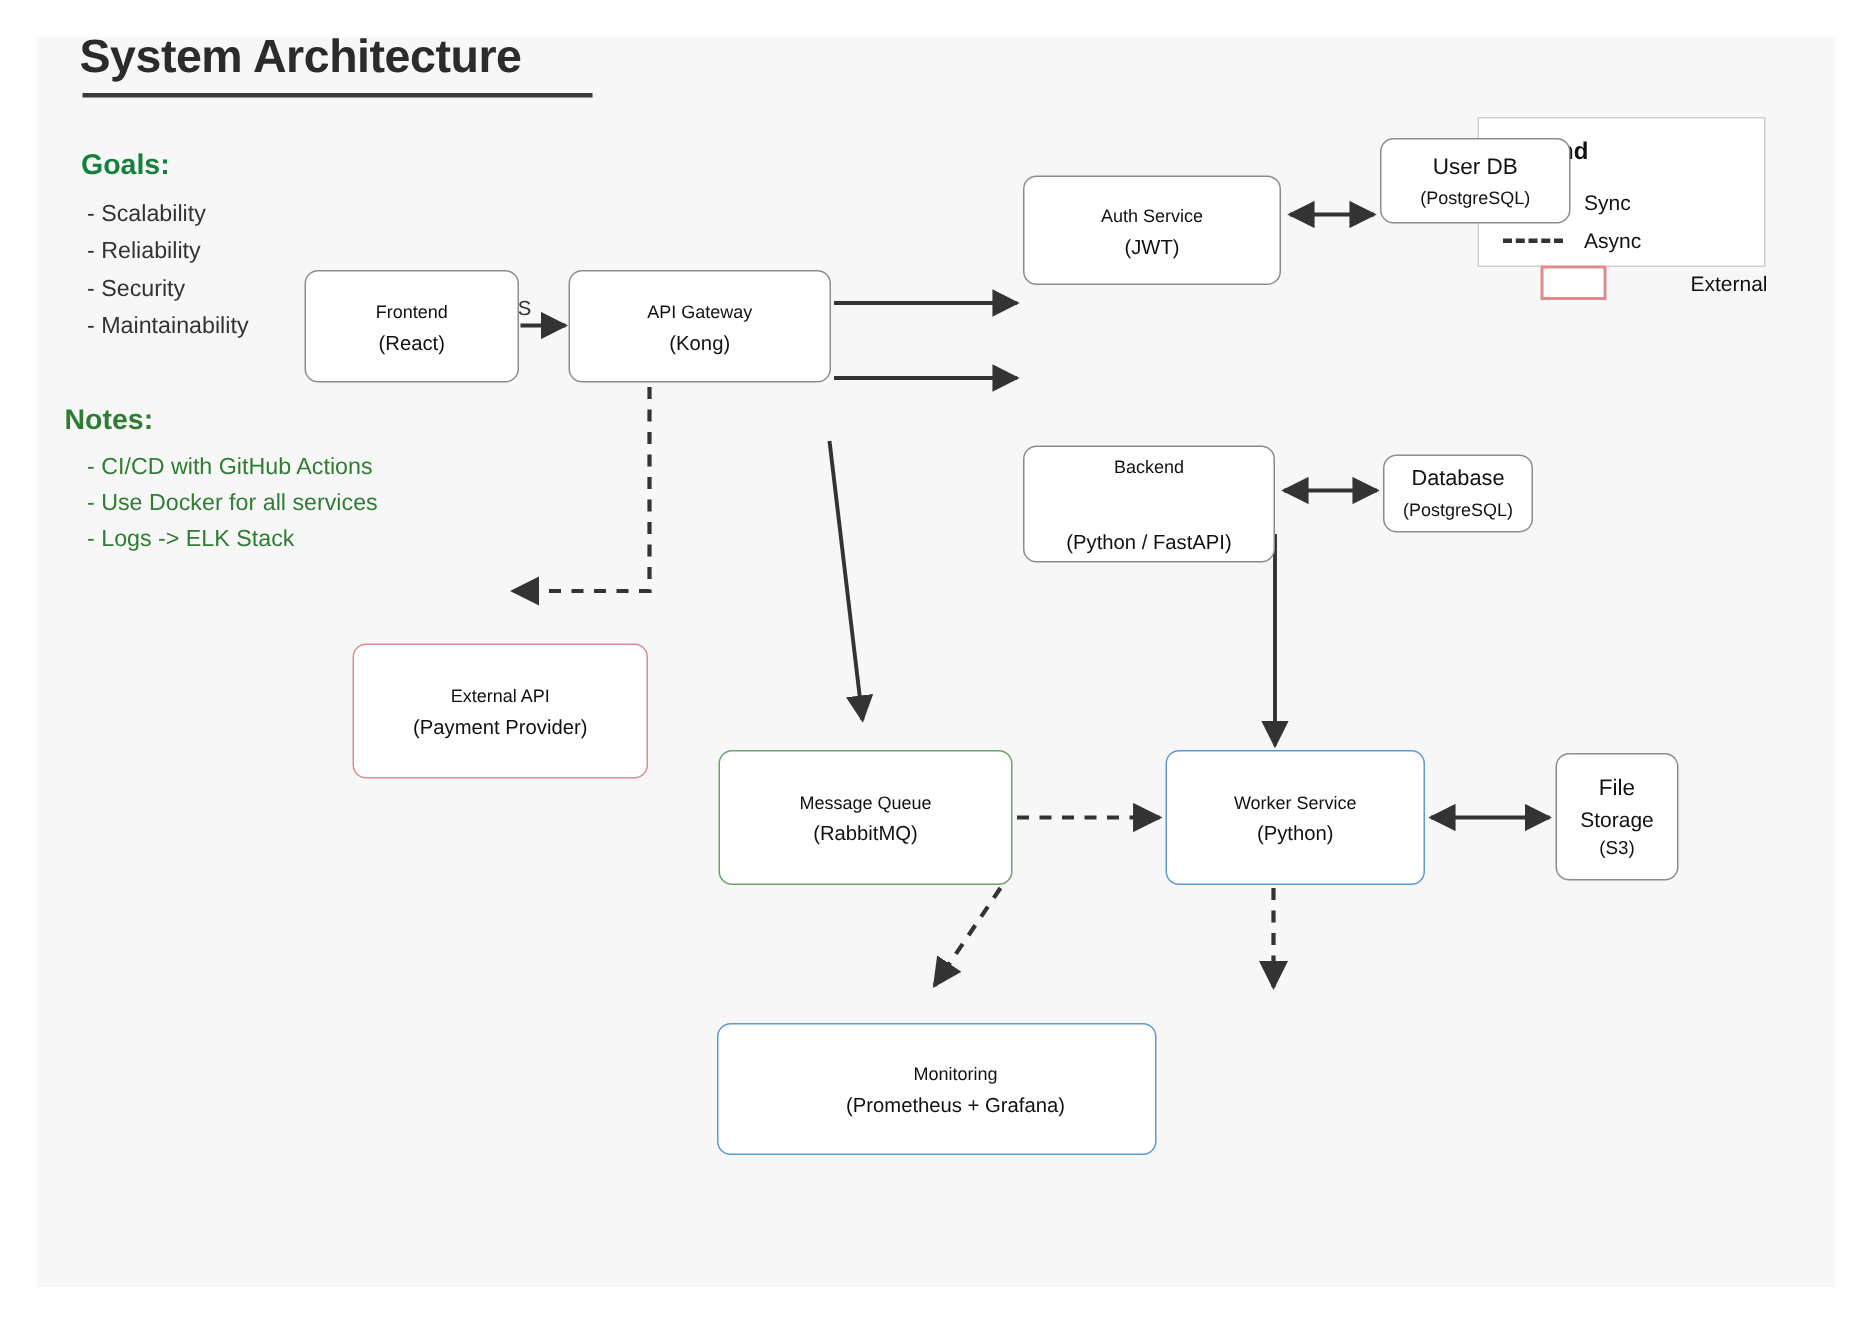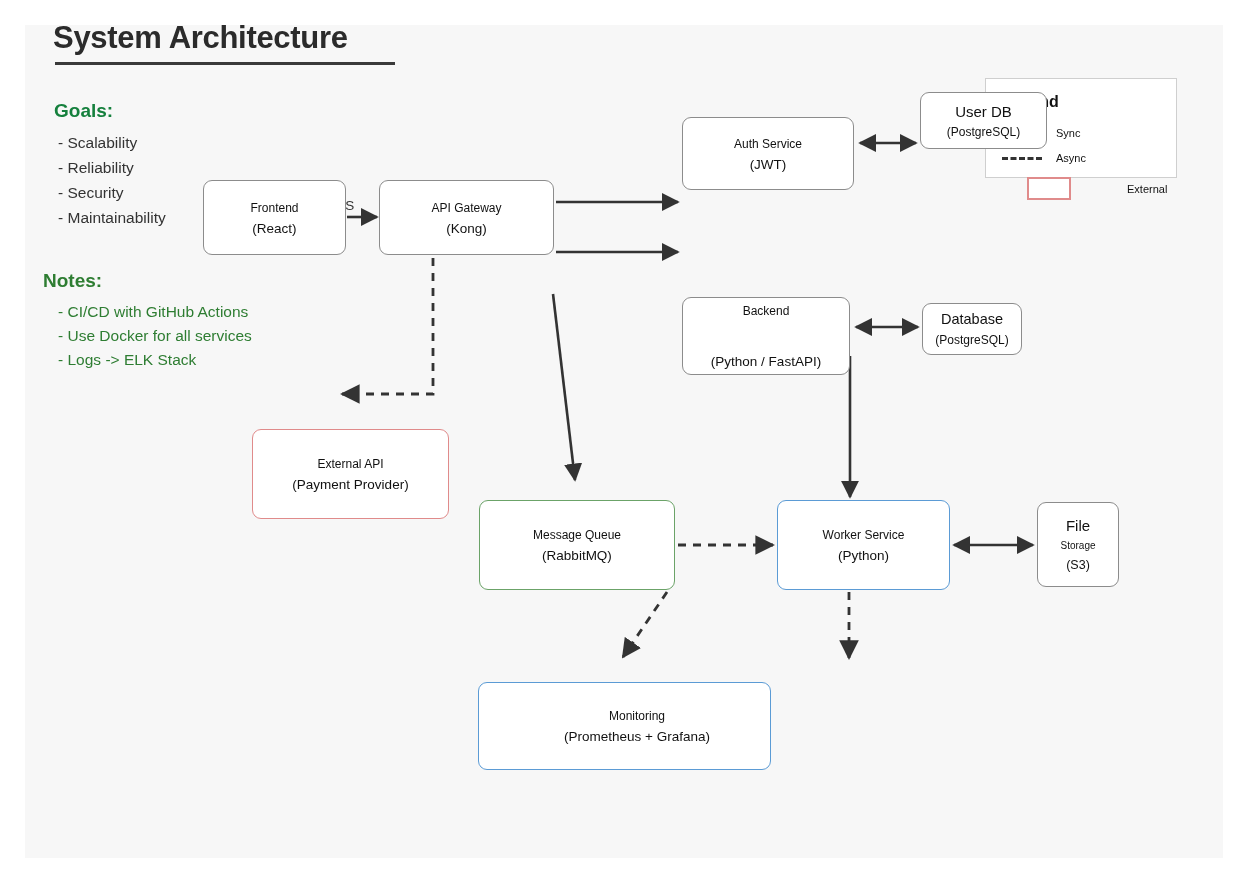--- a/index.html
+++ b/index.html
@@ -75,27 +75,27 @@
   .node.blue   { border-color: #5b9bd5; }
   .node.red    { border-color: #e08b8b; }
 
   
   #node-frontend   { left: 203px; top: 180px; width: 143px; height: 75px; }
   #node-gateway    { left: 379px; top: 180px; width: 175px; height: 75px; }
   #node-auth       { left: 682px; top: 117px; width: 172px; height: 73px; }
   #node-userdb     { left: 920px; top: 92px; width: 127px; height: 57px; justify-content: center; }
   #node-backend    { left: 682px; top: 297px; width: 168px; height: 78px; gap: 30px; }
   #node-database   { left: 922px; top: 303px; width: 100px; height: 52px; }
-  #node-extapi     { left: 252px; top: 429px; width: 197px; height: 90px; }
+  #node-extapi     { left: 235px; top: 429px; width: 197px; height: 90px; }
   #node-mq         { left: 479px; top: 500px; width: 196px; height: 90px; }
   #node-worker     { left: 777px; top: 500px; width: 173px; height: 90px; }
   #node-filestore  { left: 1037px; top: 502px; width: 82px; height: 85px; }
   #node-monitoring { left: 478px; top: 682px; width: 293px; height: 88px; padding-left: 25px; }
   #node-filestore .n-title { font-size: 15px; line-height: 20px; }
-  #node-filestore .n-mid { font-size: 10px; line-height: 20px; }
+  #node-filestore .n-mid { font-size: 14px; line-height: 20px; }
   #node-filestore .n-sub { font-size: 12.5px; line-height: 18px; }
   #node-userdb .n-title { font-size: 15px; }
   #node-userdb .n-sub { font-size: 12px; position: relative; top: 1px; }
   #node-database .n-title { font-size: 14.5px; }
   #node-database .n-sub { font-size: 12px; white-space: nowrap; position: relative; top: 1px; }
 
   
   #legend {
     left: 985px; top: 78px;
     width: 192px; height: 100px;
@@ -112,21 +112,21 @@
   #legend-row-sync  { left: 16px; top: 48px; }
   #legend-row-async { left: 16px; top: 73px; }
   .legend-swatch-line {
     width: 40px; height: 0; border-top: 3px solid #333;
     margin-right: 14px;
   }
   .legend-swatch-dash {
     width: 40px; height: 0; border-top: 3px dashed #333;
     margin-right: 14px;
   }
-  .legend-label { font-size: 11px; color: #111; white-space: nowrap; }
+  .legend-label { font-size: 14px; color: #111; white-space: nowrap; }
   #legend-row-external {
     position: absolute; left: 1027px; top: 177px;
     display: flex; align-items: center; gap: 47px;
   }
   #legend-swatch-external {
     width: 44px; height: 23px;
     border: 2px solid #e08b8b;
     background: #ffffff;
     margin-right: 9px;
     box-sizing: border-box;

